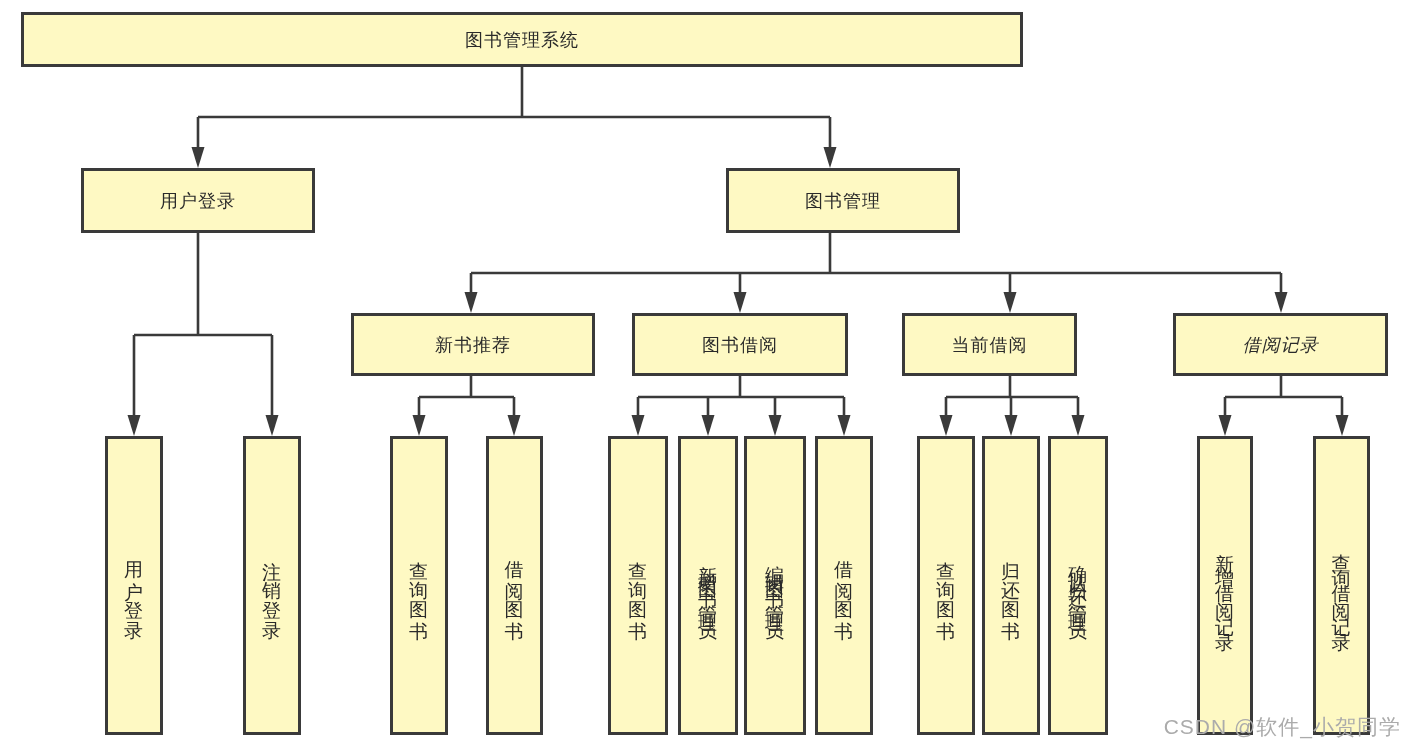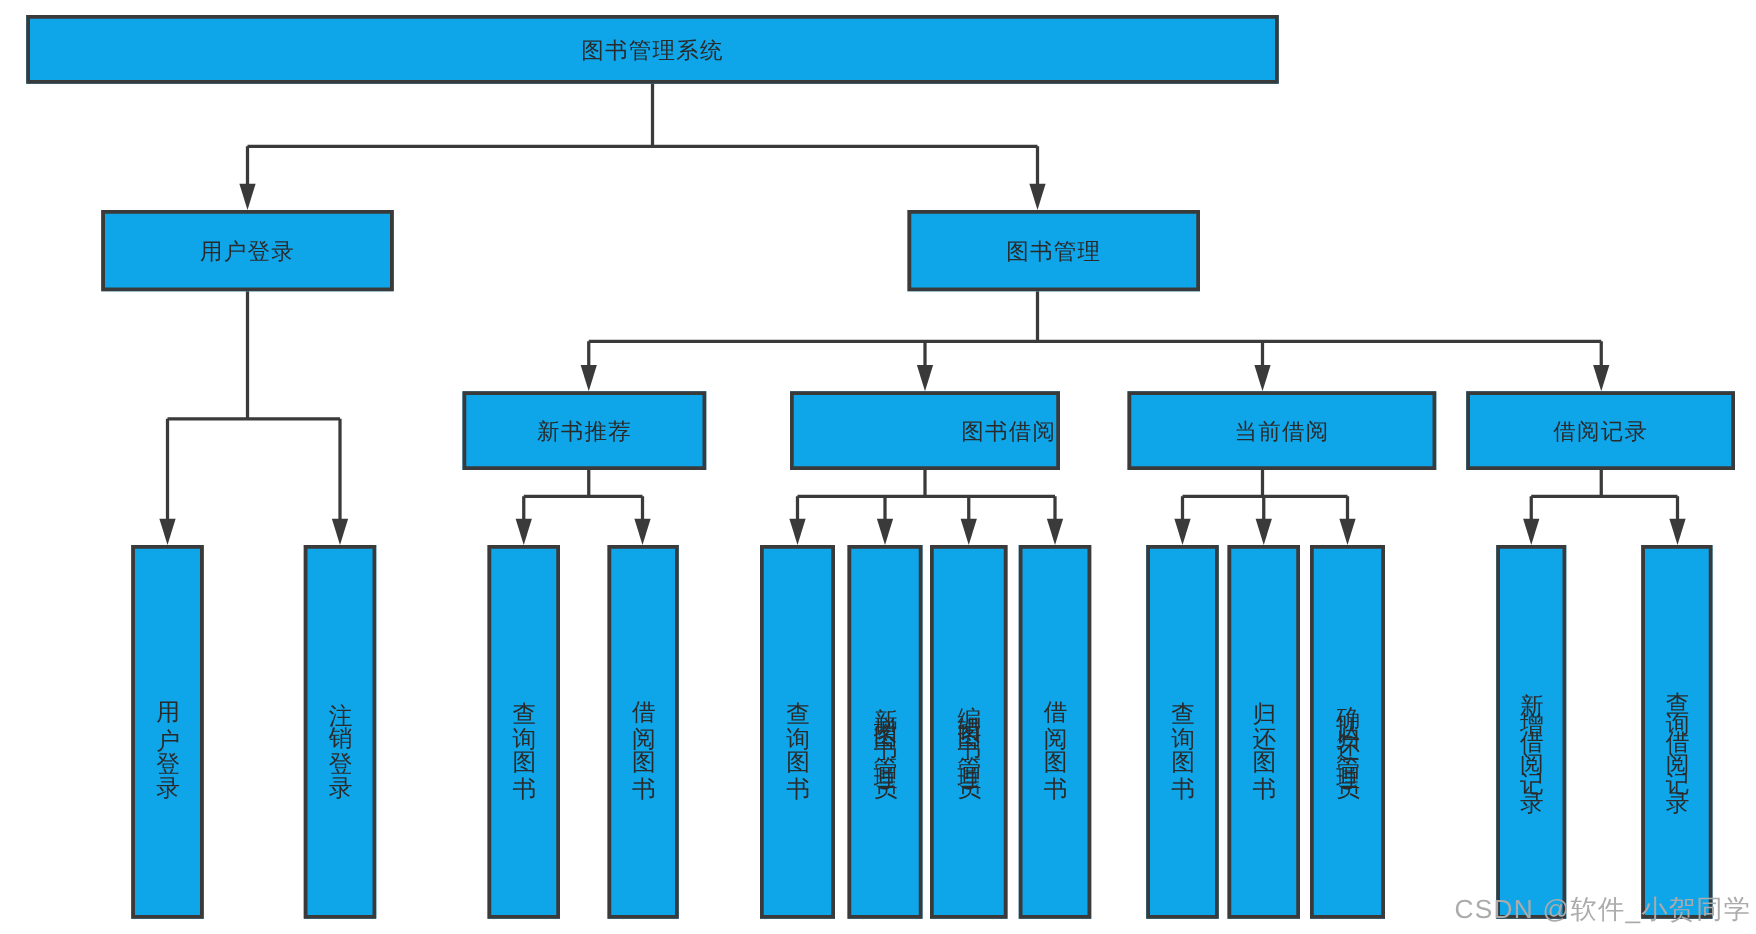--- a/index.html
+++ b/index.html
@@ -13,21 +13,21 @@
   }
   #wires {
     position: absolute;
     left: 0; top: 0;
     z-index: 0;
   }
   .box {
     position: absolute;
     box-sizing: border-box;
     border: 3px solid #3a3a3a;
-    background: #0ea5e9;
+    background: #fef9c3;
     display: flex;
     align-items: center;
     justify-content: center;
     color: #2a2a2a;
     z-index: 1;
   }
   .h-box { font-size: 18px; letter-spacing: 1px; }
   .v-box span {
     writing-mode: vertical-rl;
     text-orientation: mixed;
@@ -115,30 +115,30 @@
     <span>图书管理系统</span>
   </div>
 
   <div class="box h-box" style="left:81px; top:168px; width:234px; height:65px;">
     <span>用户登录</span>
   </div>
   <div class="box h-box" style="left:713px; top:168px; width:234px; height:65px;margin-left:13px;">
     <span>图书管理</span>
   </div>
 
-  <div class="box h-box" style="left:370px; top:313px; width:195px; height:63px;justify-content:center;">
+  <div class="box h-box" style="left:351px; top:313px; width:244px; height:63px;justify-content:center;">
     <span>新书推荐</span>
   </div>
-  <div class="box h-box" style="left:632px; top:313px; width:216px; height:63px;justify-content:flex-end;">
+  <div class="box h-box" style="left:632px; top:313px; width:216px; height:63px;">
     <span>图书借阅</span>
   </div>
-  <div class="box h-box" style="left:902px; top:313px; width:247px; height:63px;">
+  <div class="box h-box" style="left:902px; top:313px; width:175px; height:63px;">
     <span>当前借阅</span>
   </div>
-  <div class="box h-box" style="left:1173px; top:313px; width:215px; height:63px;">
+  <div class="box h-box" style="left:1173px; top:313px; width:215px; height:63px;font-style:italic;">
     <span>借阅记录</span>
   </div>
 
   <div class="box v-box vt4" style="left:105px; top:436px; width:58px; height:299px;">
     <span>用户登录</span>
   </div>
   <div class="box v-box vt4" style="left:243px; top:436px; width:58px; height:299px;">
     <span>注销登录</span>
   </div>
 

